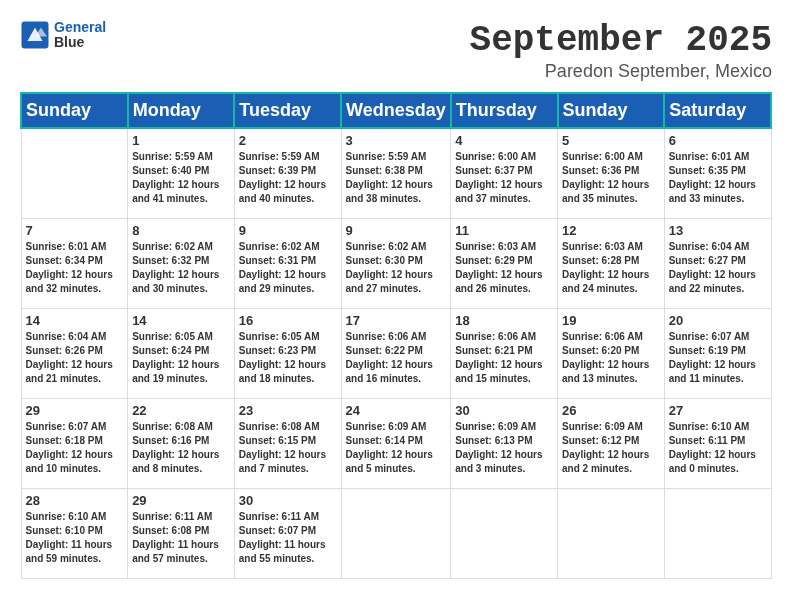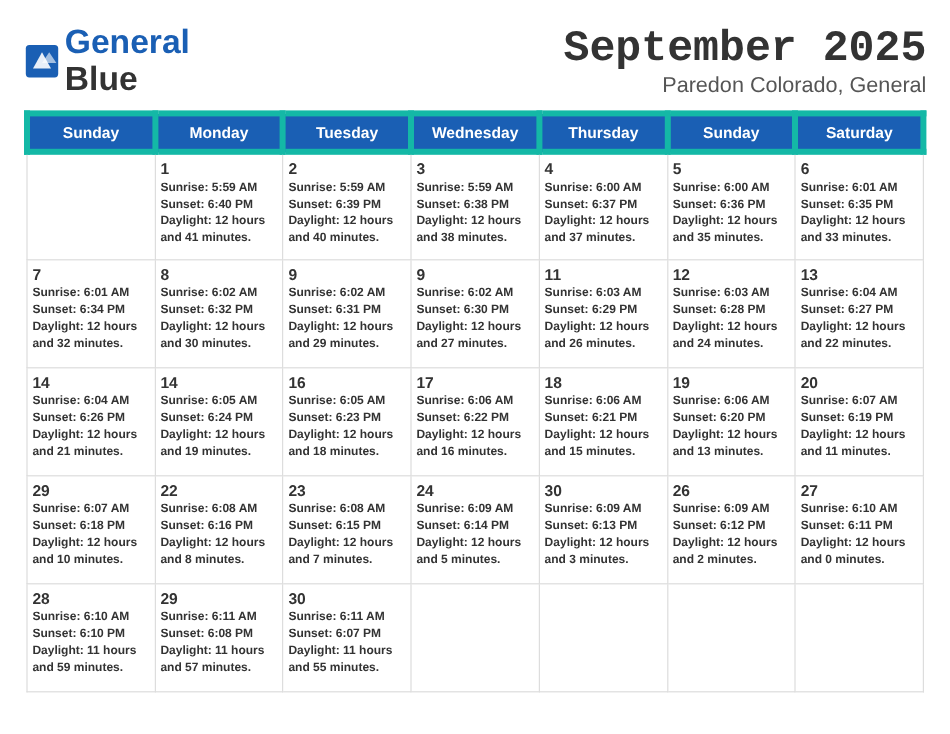--- a/index.html
+++ b/index.html
@@ -14,21 +14,21 @@
       display: flex;
       justify-content: space-between;
       align-items: flex-start;
       margin-bottom: 10px;
     }
     .logo {
       display: flex;
       align-items: center;
     }
     .logo-text {
-      font-size: 28px;
+      font-size: 14px;
       font-weight: bold;
       color: #333;
       line-height: 1.1;
     }
     .logo-text span {
       color: #1a5fb4;
     }
     .logo-icon {
       width: 30px;
       height: 30px;
@@ -49,23 +49,23 @@
     }
     .calendar {
       width: 100%;
       border-collapse: collapse;
       font-size: 11px;
     }
     .calendar th {
       background: #1a5fb4;
       color: #fff;
       padding: 6px 4px;
-      text-align: center;
-      font-size: 13px;
-      border: 5px solid #14b8a6;
+      text-align: left;
+      font-size: 18px;
+      border: 2px solid #14b8a6;
     }
     .calendar td {
       border: 1px solid #ddd;
       vertical-align: top;
       padding: 4px;
       width: 107px;
       height: 90px;
       color: #333;
     }
     .day-num {
@@ -90,21 +90,21 @@
       <polygon points="10,28 20,10 30,28" fill="#fff" opacity="0.9"></polygon>
       <polygon points="20,22 28,10 36,22" fill="#fff" opacity="0.6"></polygon>
     </svg>
     <div class="logo-text">
       <span>General</span><br>
       <span style="color:#333;">Blue</span>
     </div>
   </div>
   <div class="title-block">
     <div class="month-title">September 2025</div>
-    <div class="location-title">Paredon Colorado, General</div>
+    <div class="location-title">Paredon September, Mexico</div>
   </div>
 </div>
 
 <table class="calendar">
   <thead>
     <tr>
     <th>Sunday</th>
         <th>Monday</th>
         <th>Tuesday</th>
         <th>Wednesday</th>

